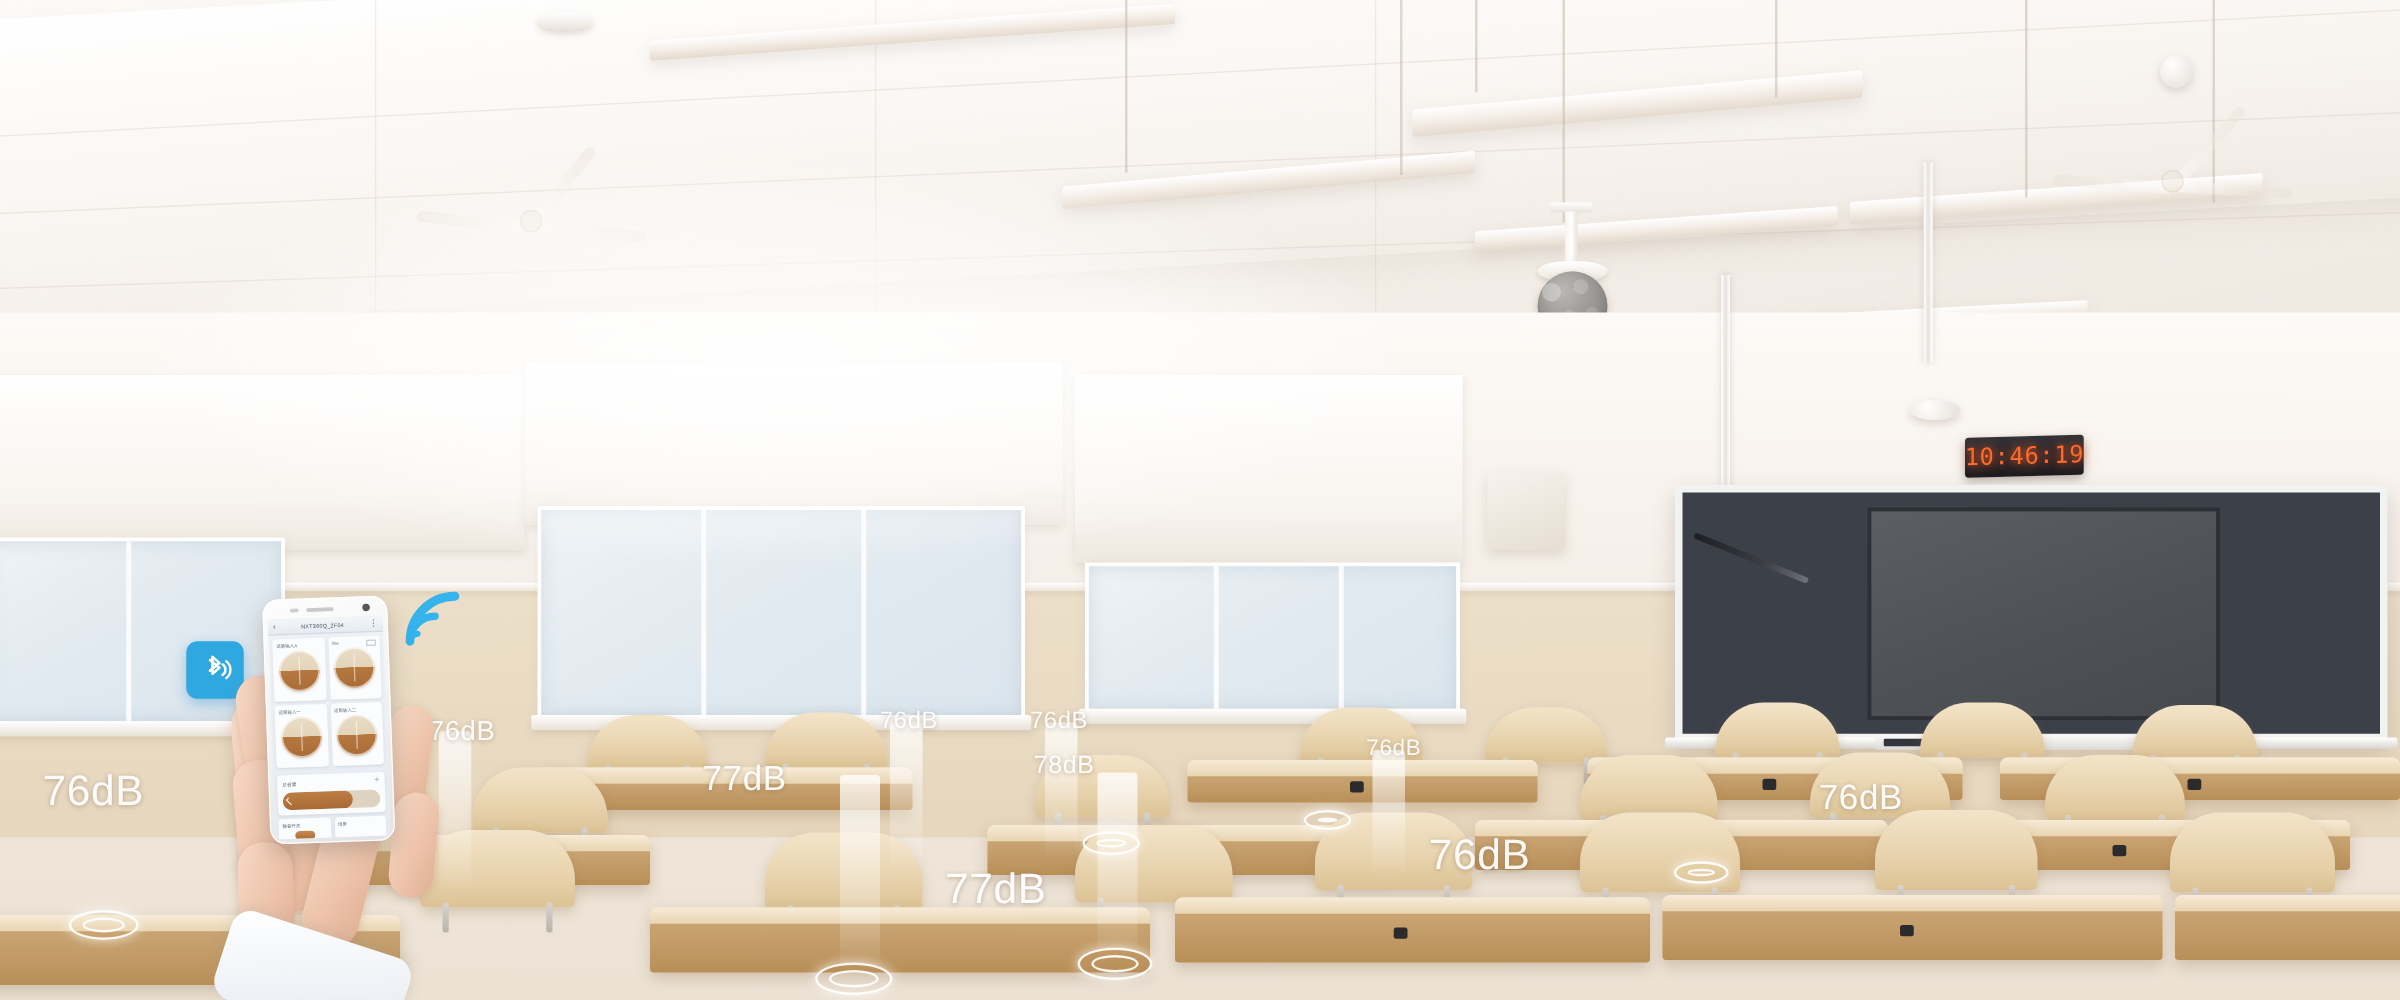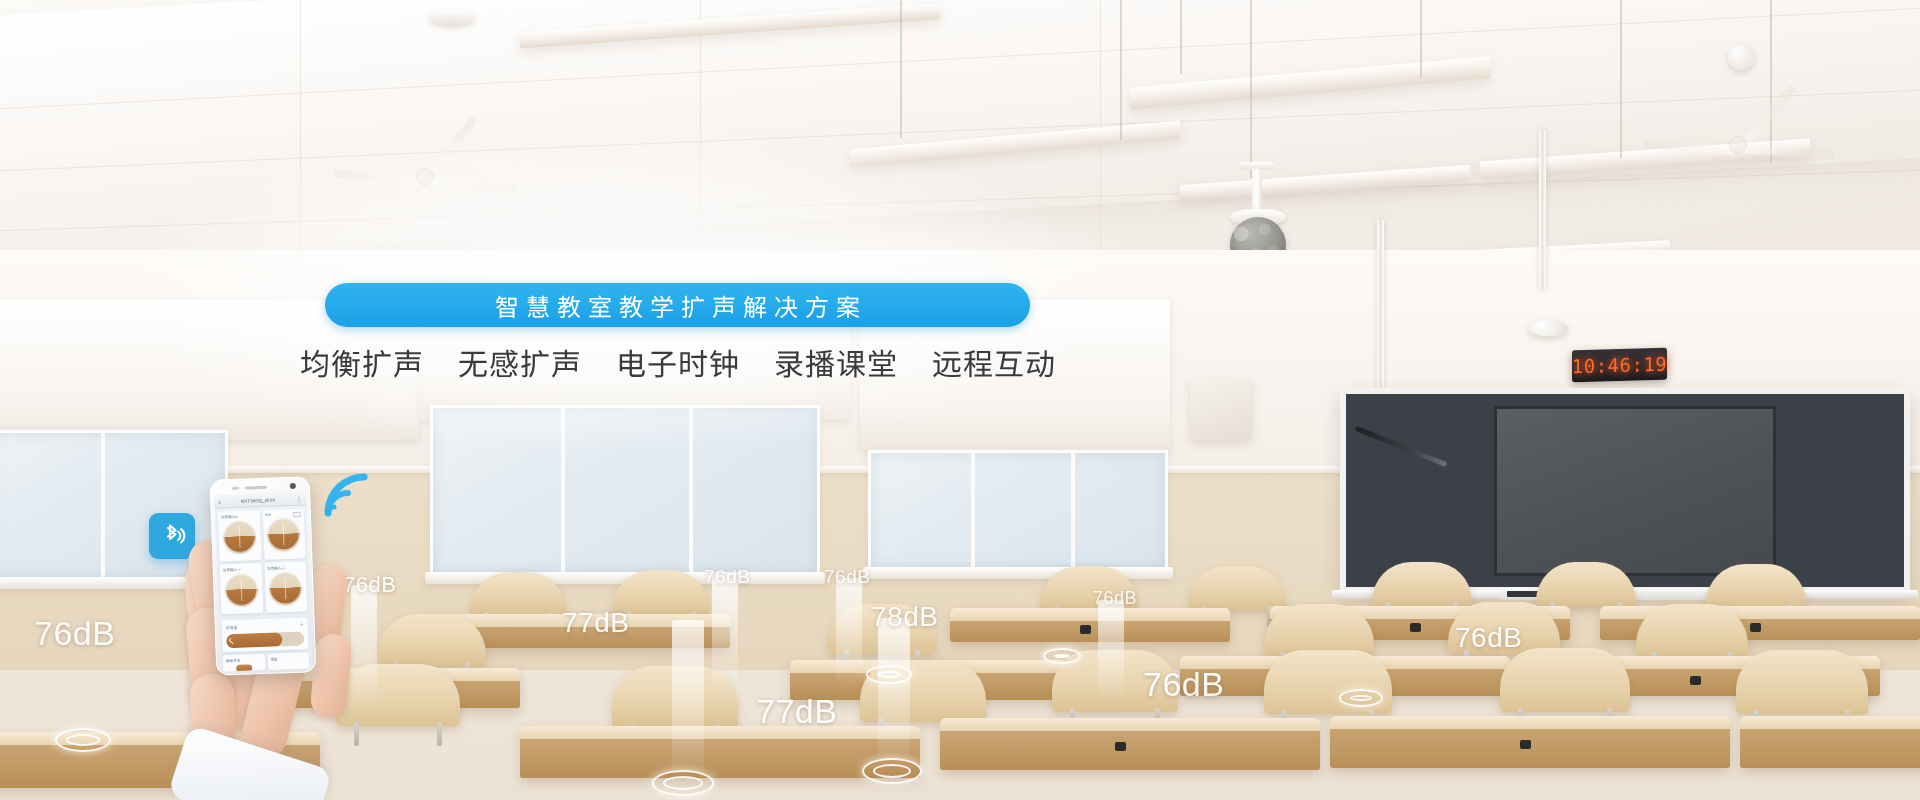--- a/index.html
+++ b/index.html
@@ -692,40 +692,30 @@
 
   </div>
 
   <div id="db-layer">
       <span class="db-label" style="left: 34px; top: 614px; font-size: 34px; opacity: 0.92;">76dB</span>
       <span class="db-label" style="left: 343px; top: 572px; font-size: 22px; opacity: 0.9;">76dB</span>
       <span class="db-label" style="left: 562px; top: 607px; font-size: 28px; opacity: 0.92;">77dB</span>
       <span class="db-label" style="left: 756px; top: 692px; font-size: 34px; opacity: 0.93;">77dB</span>
       <span class="db-label" style="left: 704px; top: 566px; font-size: 19px; opacity: 0.88;">76dB</span>
       <span class="db-label" style="left: 824px; top: 566px; font-size: 19px; opacity: 0.88;">76dB</span>
-      <span class="db-label" style="left: 871px; top: 601px; font-size: 28px; opacity: 0.92;">78dB</span>
+      <span class="db-label" style="left: 827px; top: 601px; font-size: 20px; opacity: 0.92;">78dB</span>
       <span class="db-label" style="left: 1093px; top: 588px; font-size: 18px; opacity: 0.88;">76dB</span>
       <span class="db-label" style="left: 1143px; top: 665px; font-size: 34px; opacity: 0.93;">76dB</span>
       <span class="db-label" style="left: 1455px; top: 622px; font-size: 28px; opacity: 0.92;">76dB</span>
     </div>
 
   <div class="glow-wash"></div>
 
 
-  <div class="subtitle-pill">
-    <span>智慧教室教学扩声解决方案</span>
-  </div>
-
-  <div class="feature-row" id="feature-row">
-      <span class="feat">均衡扩声</span>
-      <span class="feat">无感扩声</span>
-      <span class="feat">电子时钟</span>
-      <span class="feat">录播课堂</span>
-      <span class="feat">远程互动</span>
-    </div>
+
 
   <div class="bt-badge">
     <svg width="30" height="30" viewBox="0 0 30 30" aria-hidden="true">
       <path d="M11 7 L18.5 13.2 L13 18 L13 4.5 L18.5 9.3 L11 15.5" fill="none" stroke="#ffffff" stroke-width="2.1" stroke-linecap="round" stroke-linejoin="round"></path>
       <path d="M21 10.5 A5 5 0 0 1 21 19" fill="none" stroke="#ffffff" stroke-width="1.9" stroke-linecap="round"></path>
       <path d="M24 8 A8.5 8.5 0 0 1 24 21.5" fill="none" stroke="#ffffff" stroke-width="1.9" stroke-linecap="round"></path>
     </svg>
   </div>
 
   <div class="wifi-arcs">

